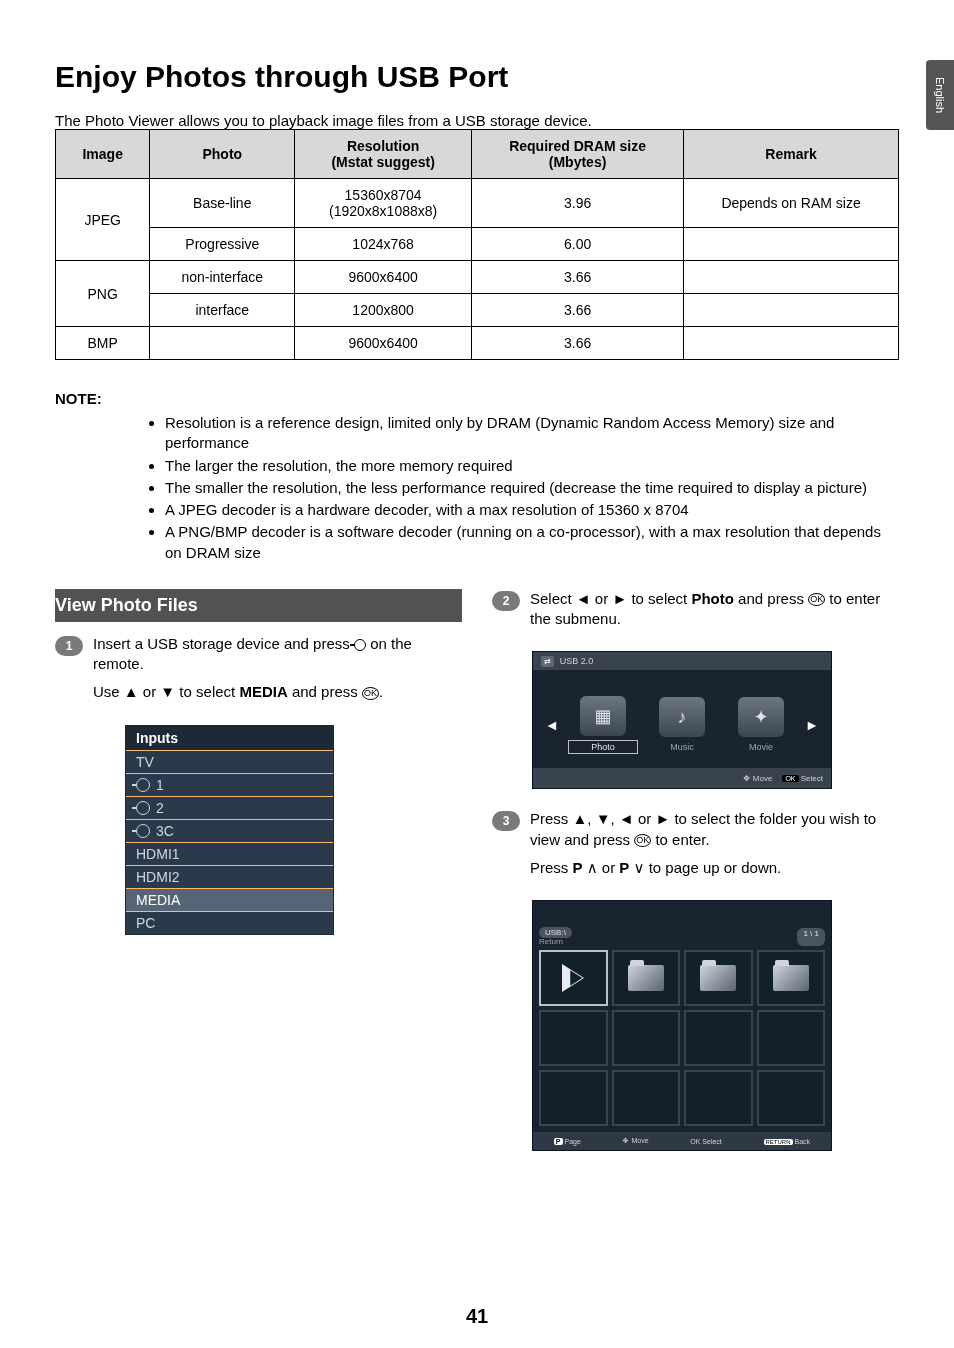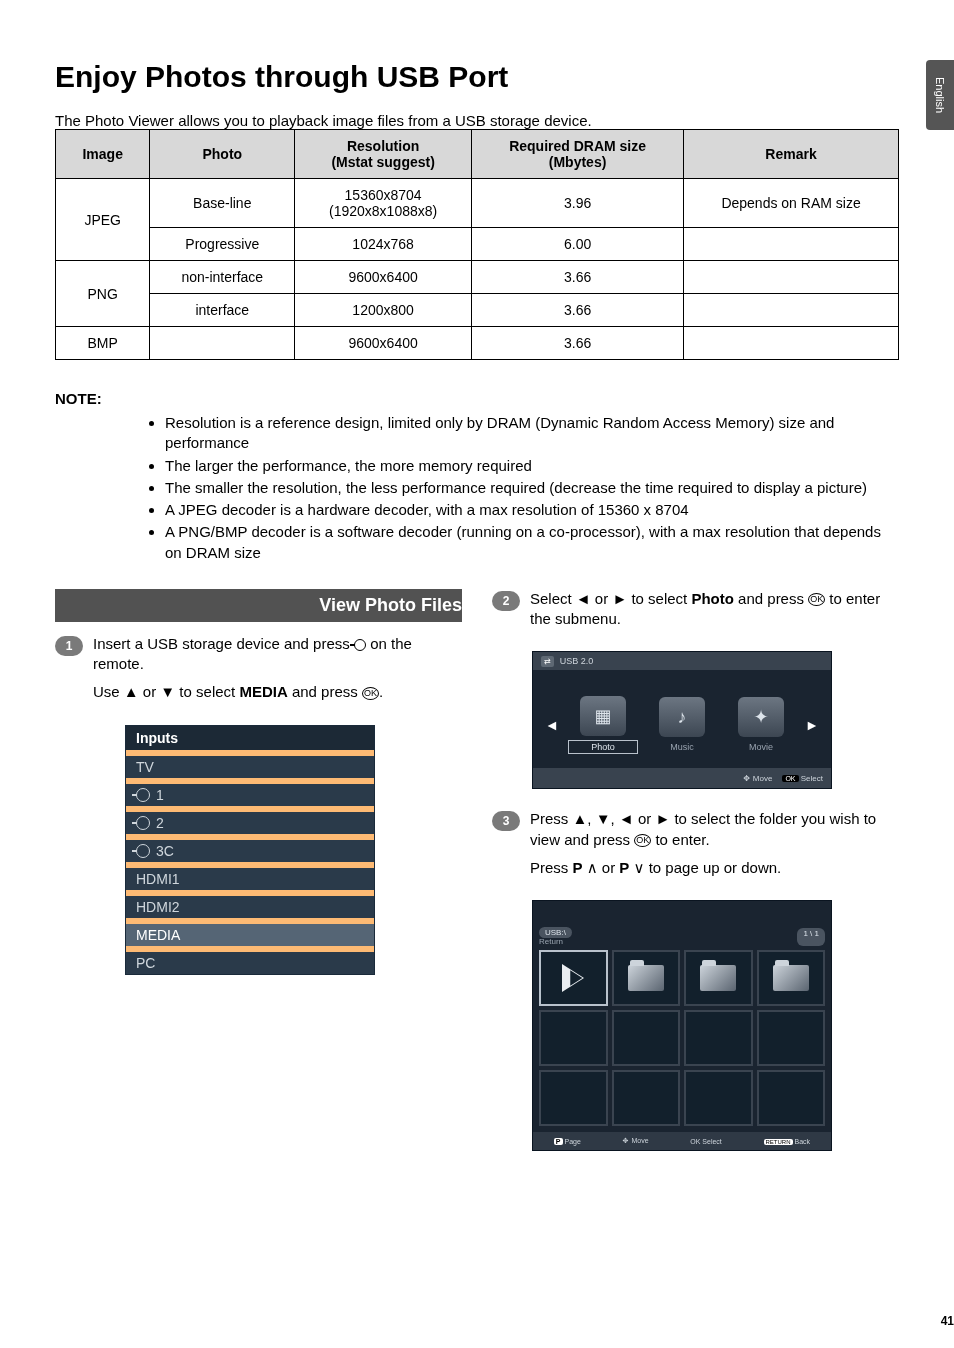--- a/index.html
+++ b/index.html
@@ -41,46 +41,46 @@
     text-align: center;
   }
   table.spec th { background: #d8d8d8; font-weight: bold; }
   .note-label { font-weight: bold; font-size: 15px; margin-bottom: 6px; }
   ul.notes { list-style: disc; padding-left: 110px; padding-right: 10px; }
   ul.notes li { font-size: 15px; line-height: 1.35; margin-bottom: 2px; }
   .cols { display: flex; gap: 30px; margin-top: 26px; }
   .col { flex: 1; }
   .section-heading {
     background: #525252; color: #fff;
-    text-align: right;
+    text-align: left;
     font-size: 18px; font-weight: bold;
     padding: 6px 0;
     margin-bottom: 12px;
   }
   .step { display: flex; align-items: flex-start; gap: 10px; margin-bottom: 14px; }
   .step-badge {
     width: 28px; height: 20px;
     background: #7a7a7a; border-radius: 10px;
     color: #fff; font-size: 12px; font-weight: bold;
     display: flex; align-items: center; justify-content: center;
     flex-shrink: 0; margin-top: 2px;
   }
   .step-body { font-size: 15px; line-height: 1.35; }
   .step-body p { margin-bottom: 8px; }
   .inputs-menu {
-    width: 250px;
+    width: 209px;
     background: #2a3a4a;
     color: #cfd6dc;
     font-size: 14px;
     margin-left: 70px;
     margin-top: 4px;
     border: 1px solid #1a2a3a;
   }
   .inputs-menu .hdr { background: #1c2936; color: #fff; font-weight: bold; padding: 4px 10px; }
-  .inputs-menu .row { padding: 3px 10px; border-top: 6px solid #fdba74; display:flex; align-items:center; gap:6px;}
+  .inputs-menu .row { padding: 3px 10px; border-top: 1px solid #fdba74; display:flex; align-items:center; gap:6px;}
   .inputs-menu .row.sel { background: #556575; color: #fff; }
   .av-icon { display:inline-block; width:14px; height:14px; border:1.5px solid #cfd6dc; border-radius:50%; position:relative;}
   .av-icon::after{content:"";position:absolute;left:-5px;top:5px;width:5px;height:2px;background:#cfd6dc;}
   .screen {
     background: #1a2430;
     border: 1px solid #0a1420;
     width: 300px;
     margin: 10px 0 0 40px;
     padding: 8px;
     color: #aab4c0;
@@ -115,21 +115,21 @@
   .return-arrow{width:0;height:0;border-top:14px solid transparent;border-bottom:14px solid transparent;border-left:22px solid #e9edf1;position:relative;}
   .return-arrow::after{content:"";position:absolute;left:-22px;top:-14px;width:0;height:0;border-top:14px solid transparent;border-bottom:14px solid transparent;border-left:22px solid #12202c;transform:scale(0.55) translateX(6px);}
   .folder{width:36px;height:26px;background:linear-gradient(135deg,#cdd4db 0%,#5a6470 100%);border-radius:2px;position:relative;}
   .folder::before{content:"";position:absolute;left:2px;top:-5px;width:14px;height:6px;background:#cdd4db;border-radius:2px 2px 0 0;}
   .gs-legend{background:#2f3945;margin:6px -6px -6px -6px;height:18px;display:flex;justify-content:space-around;align-items:center;font-size:7px;color:#cdd4db;}
   .p-btn{background:#fff;color:#000;padding:0 2px;border-radius:2px;font-weight:bold;font-size:7px;margin-right:2px;}
   .ret-btn{background:#fff;color:#000;padding:0 2px;border-radius:2px;font-size:6px;margin-right:2px;}
   .ok-inline{display:inline-block;border:1.4px solid #000;border-radius:50%;font-size:9px;line-height:11px;padding:0 1px;vertical-align:middle;}
   .input-sym{display:inline-block;width:12px;height:12px;border:1.4px solid #000;border-radius:50%;position:relative;vertical-align:middle;}
   .input-sym::after{content:"";position:absolute;left:-5px;top:4px;width:5px;height:2px;background:#000;}
-  .pagenum{position:absolute;bottom:20px;left:0;right:0;text-align:right;font-weight:bold;font-size:12px;}
+  .pagenum{position:absolute;bottom:20px;left:0;right:0;text-align:center;font-weight:bold;font-size:20px;}
 </style>
 </head>
 <body>
 
 <div class="side-tab">English</div>
 
 <h1 class="title">Enjoy Photos through USB Port</h1>
 <p class="intro">The Photo Viewer allows you to playback image files from a USB storage device.</p>
 
 <table class="spec">
@@ -178,21 +178,21 @@
       <td>9600x6400</td>
       <td>3.66</td>
       <td></td>
     </tr>
   </tbody>
 </table>
 
 <div class="note-label">NOTE:</div>
 <ul class="notes">
   <li>Resolution is a reference design, limited only by DRAM (Dynamic Random Access Memory) size and performance</li>
-  <li>The larger the performance, the more memory required</li>
+  <li>The larger the resolution, the more memory required</li>
   <li>The smaller the resolution, the less performance required (decrease the time required to display a picture)</li>
   <li>A JPEG decoder is a hardware decoder, with a max resolution of 15360 x 8704</li>
   <li>A PNG/BMP decoder is a software decoder (running on a co-processor), with a max resolution that depends on DRAM size</li>
 </ul>
 
 <div class="cols">
 
   <div class="col">
     <div class="section-heading">View Photo Files</div>
 

